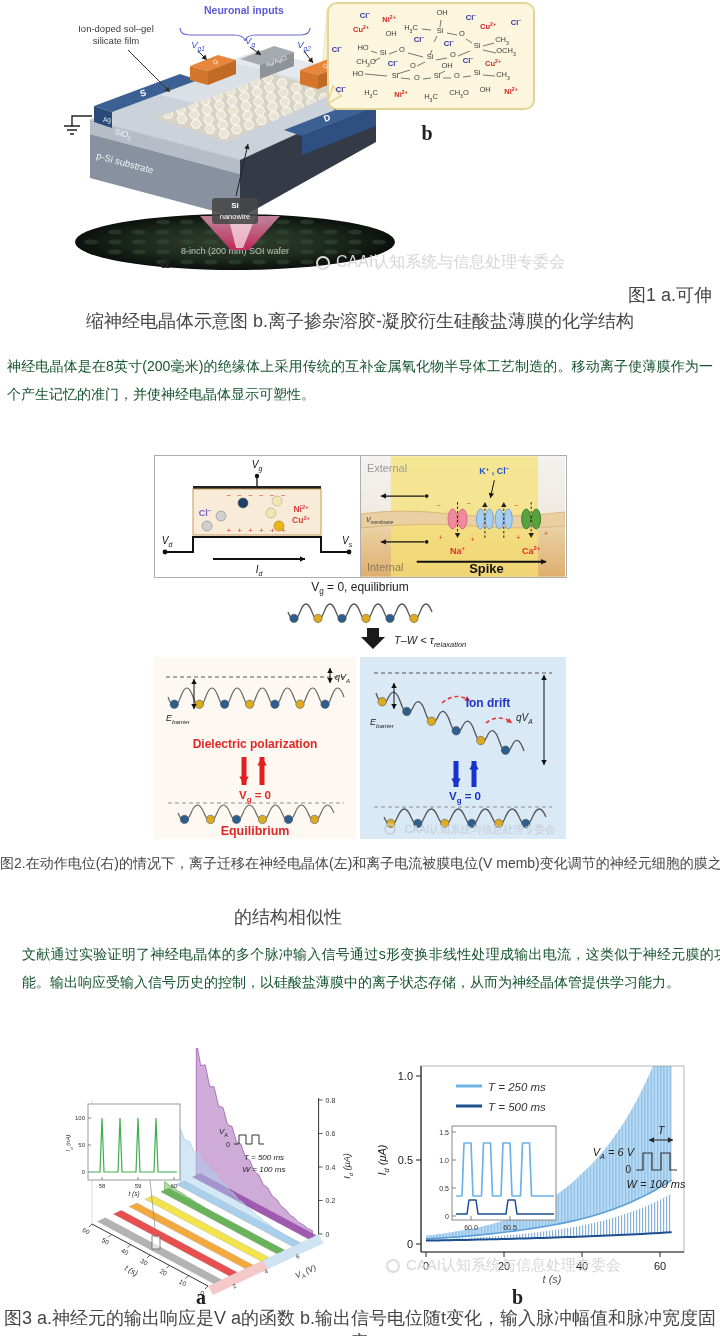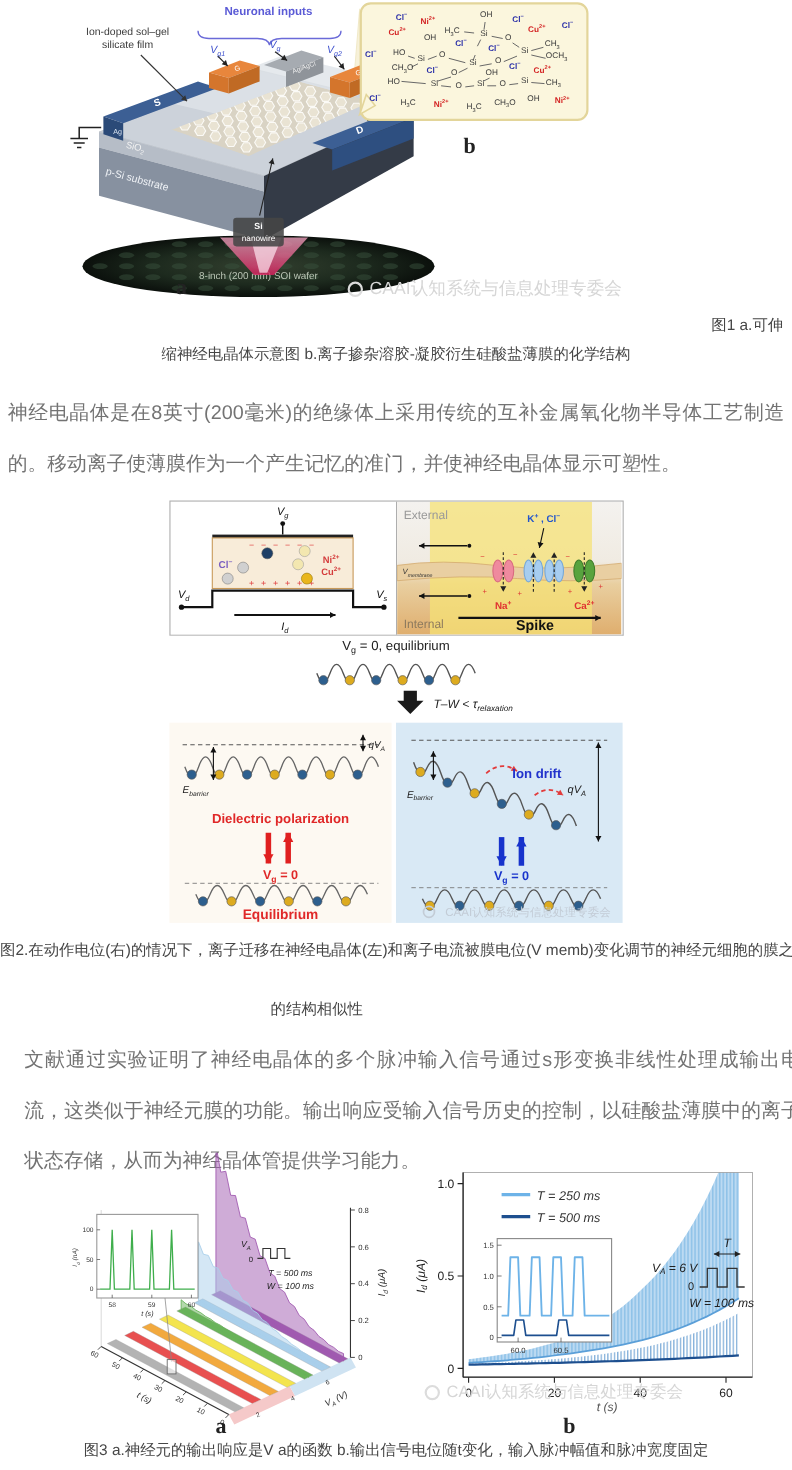--- a/index.html
+++ b/index.html
@@ -1,20 +1,20 @@
 <!DOCTYPE html>
 <html><head>
 <meta charset="utf-8">
 <style>
   *{box-sizing:border-box;margin:0;padding:0}
   body{background:#fff;font-family:"Liberation Sans","DejaVu Sans",sans-serif;color:#3b3b3b}
   #page{position:relative;width:720px;height:1336px;background:#fff;overflow:hidden}
   .abs{position:absolute}
-  .para{font-size:18px;line-height:46px;text-align:justify;color:#737373}
-  .caption{font-size:14px;color:#464646;line-height:24px}
+  .para{font-size:14px;line-height:28px;text-align:justify;color:#14532d}
+  .caption{font-size:18px;color:#464646;line-height:24px}
   .tight{font-size:14px;white-space:nowrap}
   .center{text-align:center}
   .right{text-align:right}
   .sub-label{font-family:"Liberation Serif","DejaVu Serif",serif;font-weight:bold;font-size:20px;color:#222}
   .wm{display:flex;align-items:center;gap:6px;color:#d6d6d6;font-size:16px;white-space:nowrap}
   .wm .ring{width:14px;height:14px;border:2px solid #dcdcdc;border-radius:50%;flex:0 0 auto}
   .fig2row1{display:flex;border:1px solid #aeaeae;background:#fff}
   .fig2row1 svg+svg{border-left:1px solid #aeaeae}
   .fig2row2{display:flex;gap:4px;margin-top:3px}
   svg text{font-family:"Liberation Sans","DejaVu Sans",sans-serif}

